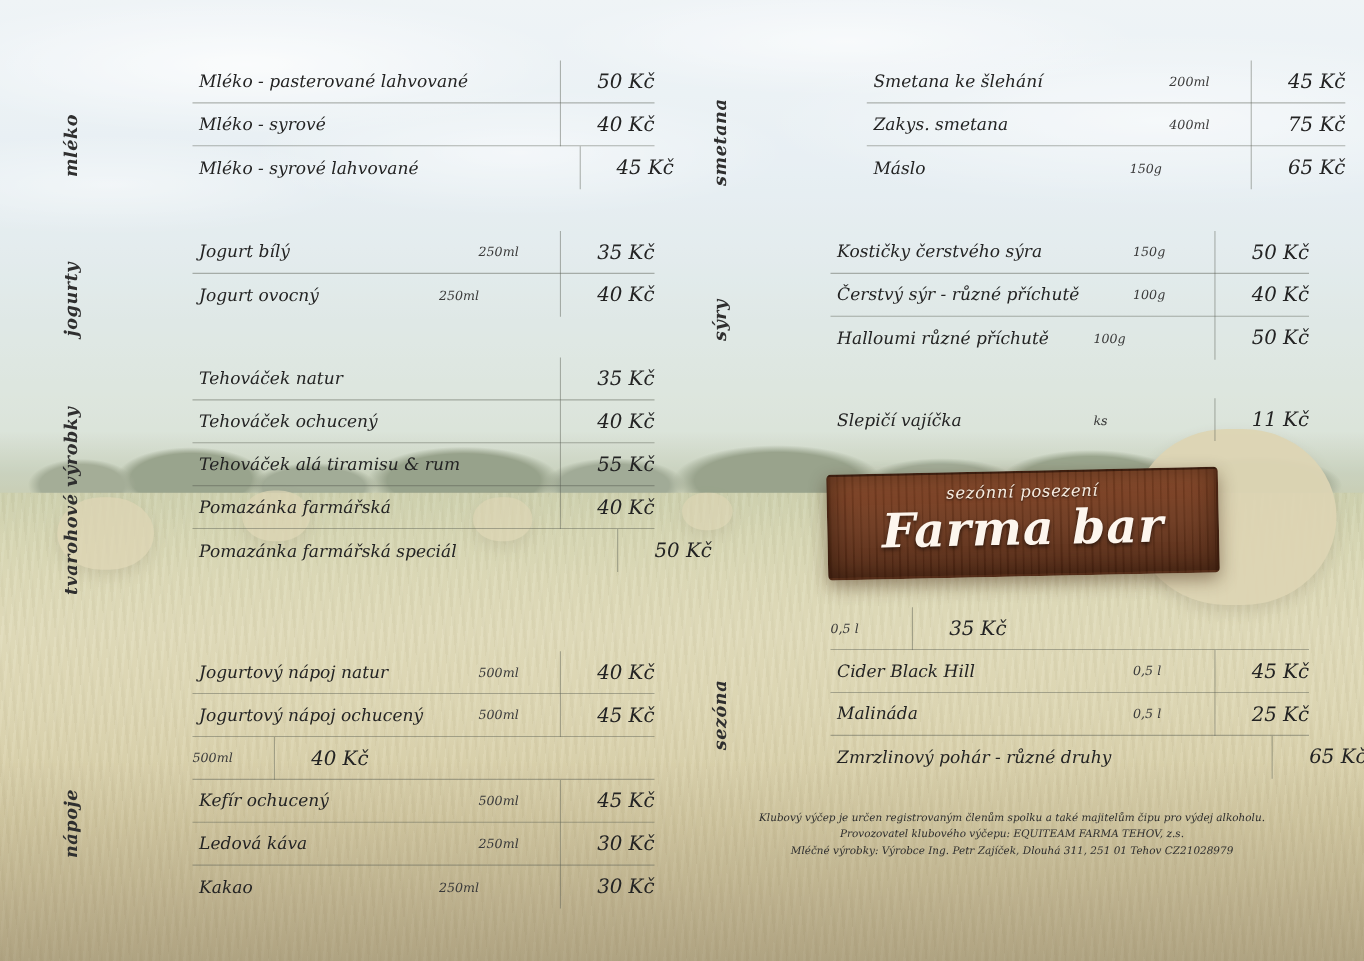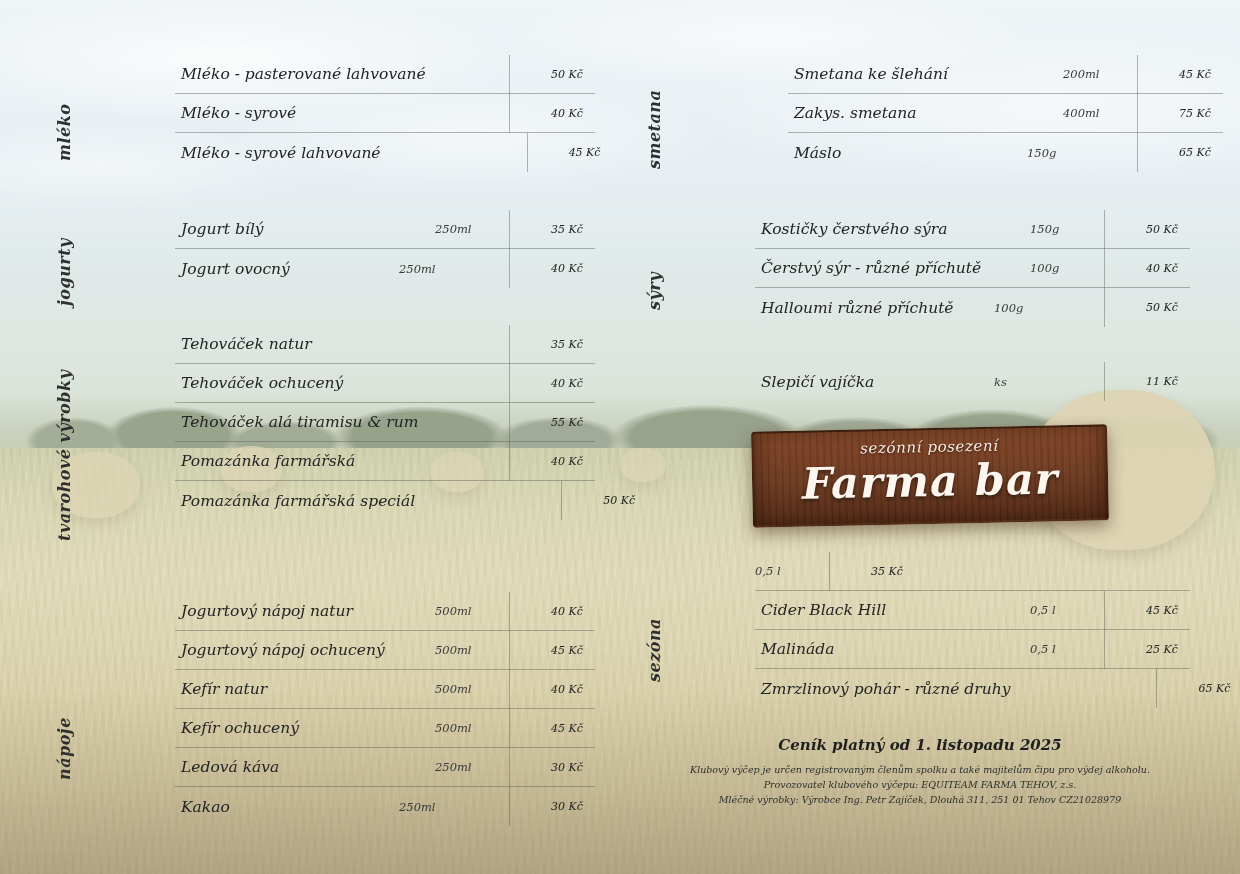--- a/index.html
+++ b/index.html
@@ -167,24 +167,24 @@
     width: 66px;
     font-family: "DejaVu Serif", serif;
     font-style: italic;
     font-size: 11.5px;
     color: #3a3a3a;
     padding-right: 8px;
   }
   .row .price {
     flex: 0 0 auto;
     width: 86px;
-    text-align: center;
-    font-family: "DejaVu Serif", serif;
-    font-style: italic;
-    font-size: 11px;
+    text-align: right;
+    font-family: "DejaVu Serif", serif;
+    font-style: italic;
+    font-size: 18px;
     color: #232323;
     padding-left: 29px;
     border-left: 1px solid rgba(90,95,85,0.45);
     box-sizing: border-box;
     height: 39px;
     line-height: 39px;
   }
   .row.no-rule .price { border-left: 1px solid rgba(90,95,85,0.45); }
 
   
@@ -347,21 +347,20 @@
           <div class="name">Jogurtový nápoj natur</div>
           <div class="unit">500ml</div>
           <div class="price">40 Kč</div>
         </div>
         <div class="row">
           <div class="name">Jogurtový nápoj ochucený</div>
           <div class="unit">500ml</div>
           <div class="price">45 Kč</div>
         </div>
         <div class="row">
-          <div class="name">Kefír natur</div>
           <div class="unit">500ml</div>
           <div class="price">40 Kč</div>
         </div>
         <div class="row">
           <div class="name">Kefír ochucený</div>
           <div class="unit">500ml</div>
           <div class="price">45 Kč</div>
         </div>
         <div class="row">
           <div class="name">Ledová káva</div>
@@ -452,20 +451,19 @@
         </div>
         <div class="row no-rule">
           <div class="name">Zmrzlinový pohár - různé druhy</div>
           <div class="unit"></div>
           <div class="price">65 Kč</div>
         </div>
       </div>
     </div>
 
     <div class="footer">
-      <div class="valid">Ceník platný od 1. listopadu 2025</div>
       <div class="fine">Klubový výčep je určen registrovaným členům spolku a také majitelům čipu pro výdej alkoholu.</div>
       <div class="fine">Provozovatel klubového výčepu: EQUITEAM FARMA TEHOV, z.s.</div>
       <div class="fine">Mléčné výrobky: Výrobce Ing. Petr Zajíček, Dlouhá 311, 251 01 Tehov CZ21028979</div>
     </div>
 
   </div>
 </div>
 
 </body></html>

